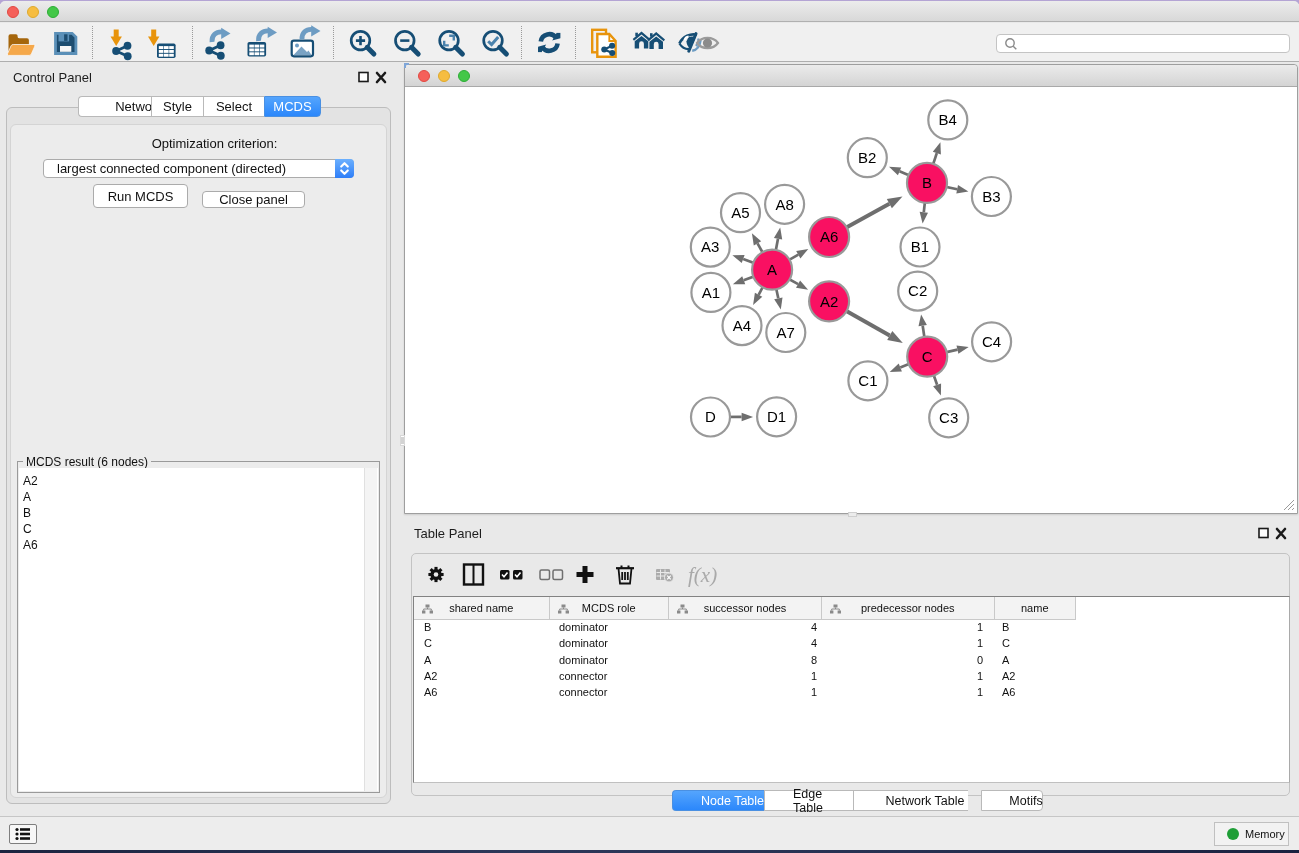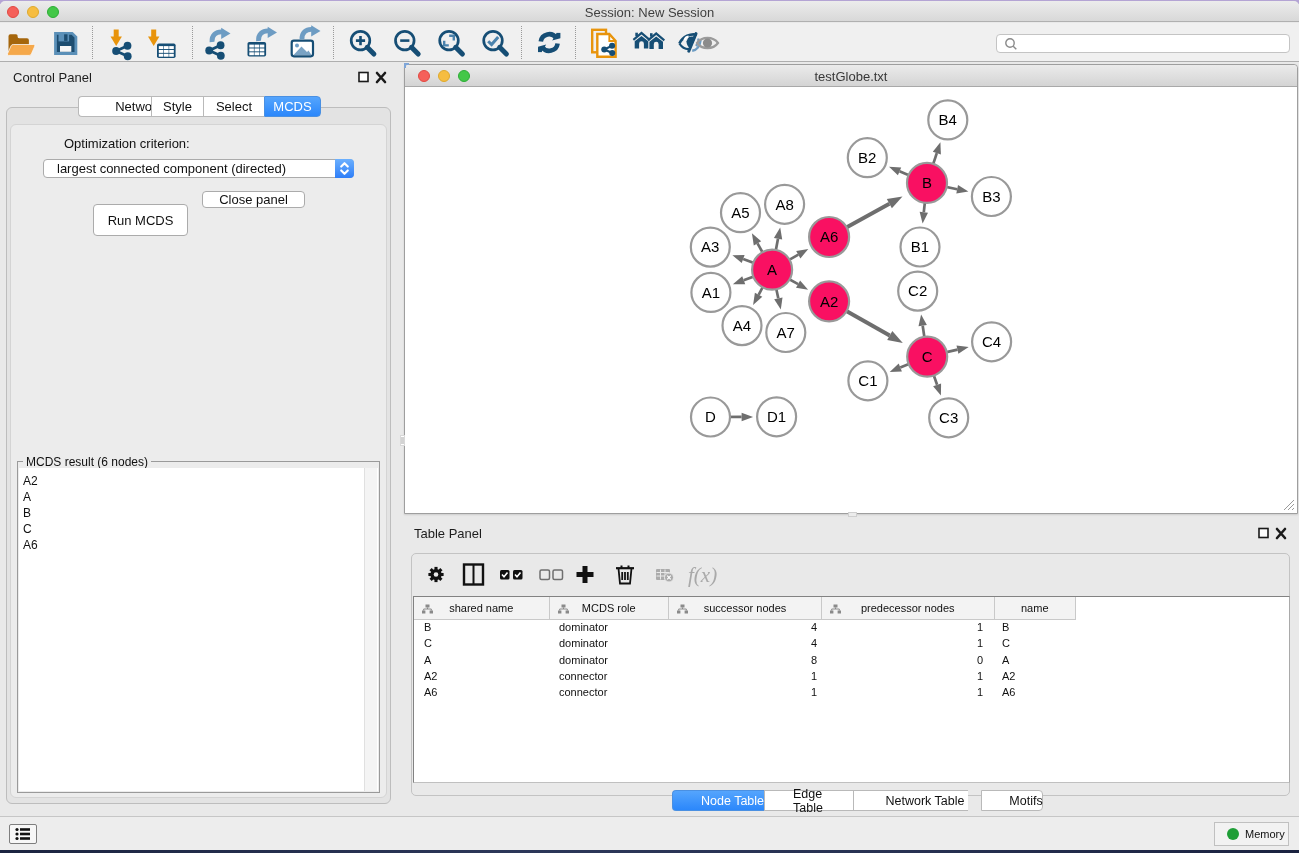--- a/index.html
+++ b/index.html
@@ -27,29 +27,29 @@
 #cp-outer { left:6px; top:107px; width:385px; height:697px; background:#e3e3e3;
   border:1px solid #bdbdbd; border-radius:6px; }
 #cp-inner { left:10px; top:124px; width:377px; height:674px; background:#ececec;
   border:1px solid #d4d4d4; border-radius:6px; }
 #cp-tabs { left:78px; top:96px; height:21px; display:flex; font-size:13px; }
 #cp-tabs .tab { background:#fff; border:1px solid #b9b9b9; border-right:none;
   display:flex; align-items:center; justify-content:center; color:#111; }
 #cp-tabs .tab:first-child { border-radius:4px 0 0 4px; }
 #cp-tabs .tab:last-child { border-radius:0 4px 4px 0; border-right:1px solid #b9b9b9;
   background:linear-gradient(#55a5fd,#2b87fb); color:#fff; border-color:#4a90e2; }
-#opt-label { left:16px; top:136px; width:377px; font-size:13px; color:#111;padding-left:48px; }
+#opt-label { left:2px; top:136px; width:377px; text-align:center; font-size:13px; color:#111;padding-left:48px; }
 #dropdown { left:43px; top:159px; width:311px; height:19px; background:#fff;
   border:1px solid #ababab; border-radius:4px; font-size:13px; color:#111; }
 #dropdown .dd-text { left:13px; top:1px; }
 #dropdown .dd-btn { right:-1px; top:-1px; width:19px; height:19px; border-radius:0 4px 4px 0;
   background:linear-gradient(#6cb0fe,#2e7ef8); }
 .btn { background:#fff; border:1px solid #ababab; border-radius:4px; font-size:13px;
   color:#111; display:flex; align-items:center; justify-content:center; }
-#btn-run { left:93px; top:204px; width:95px; height:32px; }
+#btn-run { left:93px; top:184px; width:95px; height:24px; }
 #btn-close { left:202px; top:191px; width:103px; height:17px; }
 #fieldset { left:17px; top:461px; width:363px; height:332px; border:1px solid #9a9a9a; }
 #fieldset-label { left:23px; top:455px; font-size:12px; color:#111; background:#ececec; padding:0 3px; }
 #mcds-list { left:19px; top:468px; width:359px; height:323px; background:#fff; font-size:12px; color:#111; }
 #mcds-scroll { right:1px; top:0; width:13px; height:323px; background:#f4f4f4;
   border-left:1px solid #e0e0e0; }
 
 
 #netwin { left:404px; top:64px; width:894px; height:450px; background:#fff;
   border:1px solid #9e9e9e; border-radius:4px 4px 0 0;
@@ -89,21 +89,20 @@
   background:linear-gradient(90deg,#1b2440,#2c3759 40%,#273152 70%,#1a2240); }
 </style>
 </head>
 <body>
 
 <div class="abs" style="left:0;top:0;width:1299px;height:4px;background:#b4a4d4;"></div>
 <div class="abs" id="titlebar">
   <div class="abs tl" style="left:7px; top:4.5px; background:#f5605a; border:0.5px solid #e14942;"></div>
   <div class="abs tl" style="left:27px; top:4.5px; background:#f6bd41; border:0.5px solid #dfa92c;"></div>
   <div class="abs tl" style="left:47px; top:4.5px; background:#43c748; border:0.5px solid #2dad35;"></div>
-  <div class="abs title">Session: New Session</div>
 </div>
 
 <div class="abs" id="toolbar">
   <div class="abs tsep" style="left:92px;"></div>
   <div class="abs tsep" style="left:192px;"></div>
   <div class="abs tsep" style="left:333px;"></div>
   <div class="abs tsep" style="left:521px;"></div>
   <div class="abs tsep" style="left:575px;"></div>
   <svg class="abs" style="left:0;top:0;" width="780" height="39" viewBox="0 23 780 39">
 <g>
@@ -280,21 +279,20 @@
 <div class="abs" id="mcds-list">
   <div style="padding:5px 0 0 4px; line-height:16px;">A2<br>A<br>B<br>C<br>A6</div>
   <div class="abs" id="mcds-scroll"></div>
 </div>
 
 <div class="abs" id="netwin">
   <div class="abs" id="netwin-title">
     <div class="abs tl" style="left:13px; top:5px; background:#f5605a; border:0.5px solid #e14942;"></div>
     <div class="abs tl" style="left:33px; top:5px; background:#f6bd41; border:0.5px solid #dfa92c;"></div>
     <div class="abs tl" style="left:53px; top:5px; background:#43c748; border:0.5px solid #2dad35;"></div>
-    <div class="abs title">testGlobe.txt</div>
   </div>
   <svg class="abs" style="left:0;top:22px;" width="892" height="426" viewBox="405 87 892 426" font-family="Liberation Sans, sans-serif">
 <line x1="772.1" y1="269.7" x2="743.7" y2="280.2" stroke="#6e6e6e" stroke-width="2.7"></line>
 <polygon points="732.9,284.2 742.2,276.2 745.2,284.2" fill="#6e6e6e"></polygon>
 <line x1="772.1" y1="269.7" x2="743.2" y2="259.1" stroke="#6e6e6e" stroke-width="2.7"></line>
 <polygon points="732.4,255.2 744.6,255.1 741.7,263.1" fill="#6e6e6e"></polygon>
 <line x1="772.1" y1="269.7" x2="758.6" y2="294.8" stroke="#6e6e6e" stroke-width="2.7"></line>
 <polygon points="753.1,304.9 754.9,292.8 762.3,296.8" fill="#6e6e6e"></polygon>
 <line x1="772.1" y1="269.7" x2="757.5" y2="243.3" stroke="#6e6e6e" stroke-width="2.7"></line>
 <polygon points="751.9,233.3 761.2,241.3 753.8,245.4" fill="#6e6e6e"></polygon>

